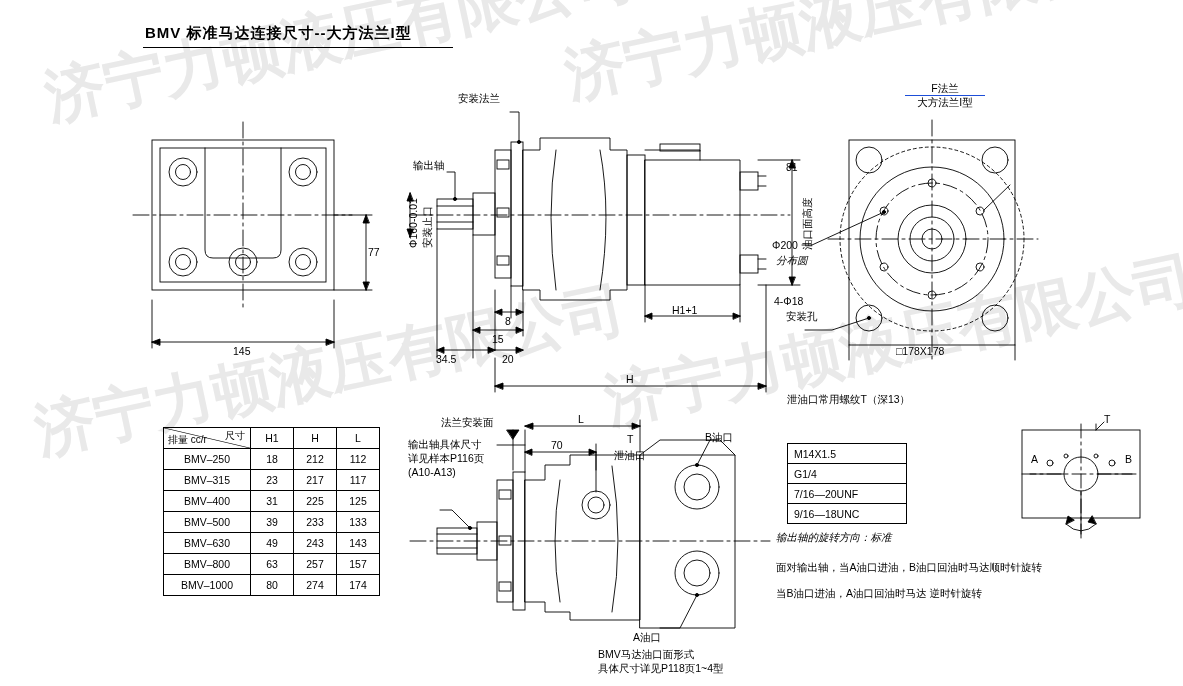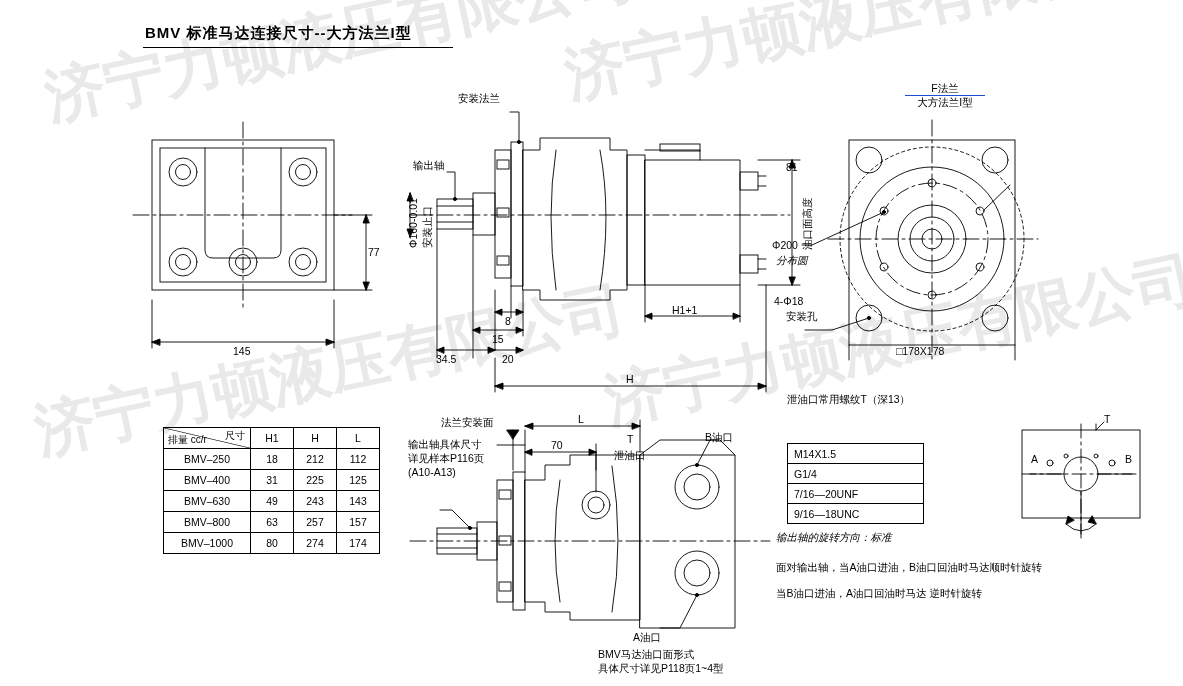--- a/index.html
+++ b/index.html
@@ -347,21 +347,21 @@
     <span>详见样本P116页</span><br>
     <span>(A10-A13)</span>
   </div>
 
   <div class="lbl" style="left:598px;top:647px;">
     <span>BMV马达油口面形式</span><br>
     <span>具体尺寸详见P118页1~4型</span>
   </div>
 
   <div class="lbl" style="left:787px;top:392px;">泄油口常用螺纹T（深13）</div>
-  <table class="thr" style="left:787px;top:443px;width:137px;">
+  <table class="thr" style="left:787px;top:443px;width:120px;">
     <tbody>
         <tr>
           <td>M14X1.5</td>
         </tr>
     <tr>
           <td>G1/4</td>
         </tr>
     <tr>
           <td>7/16—20UNF</td>
         </tr>
@@ -393,26 +393,38 @@
       <td class="num">H</td>
       <td class="num">L</td>
     </tr>
     <tr>
       <td class="model">BMV–250</td>
       <td class="num">18</td>
       <td class="num">212</td>
       <td class="num">112</td>
     </tr>
     <tr>
+      <td class="model">BMV–315</td>
+      <td class="num">23</td>
+      <td class="num">217</td>
+      <td class="num">117</td>
+    </tr>
+    <tr>
       <td class="model">BMV–400</td>
       <td class="num">31</td>
       <td class="num">225</td>
       <td class="num">125</td>
     </tr>
     <tr>
+      <td class="model">BMV–500</td>
+      <td class="num">39</td>
+      <td class="num">233</td>
+      <td class="num">133</td>
+    </tr>
+    <tr>
       <td class="model">BMV–630</td>
       <td class="num">49</td>
       <td class="num">243</td>
       <td class="num">143</td>
     </tr>
     <tr>
       <td class="model">BMV–800</td>
       <td class="num">63</td>
       <td class="num">257</td>
       <td class="num">157</td>

